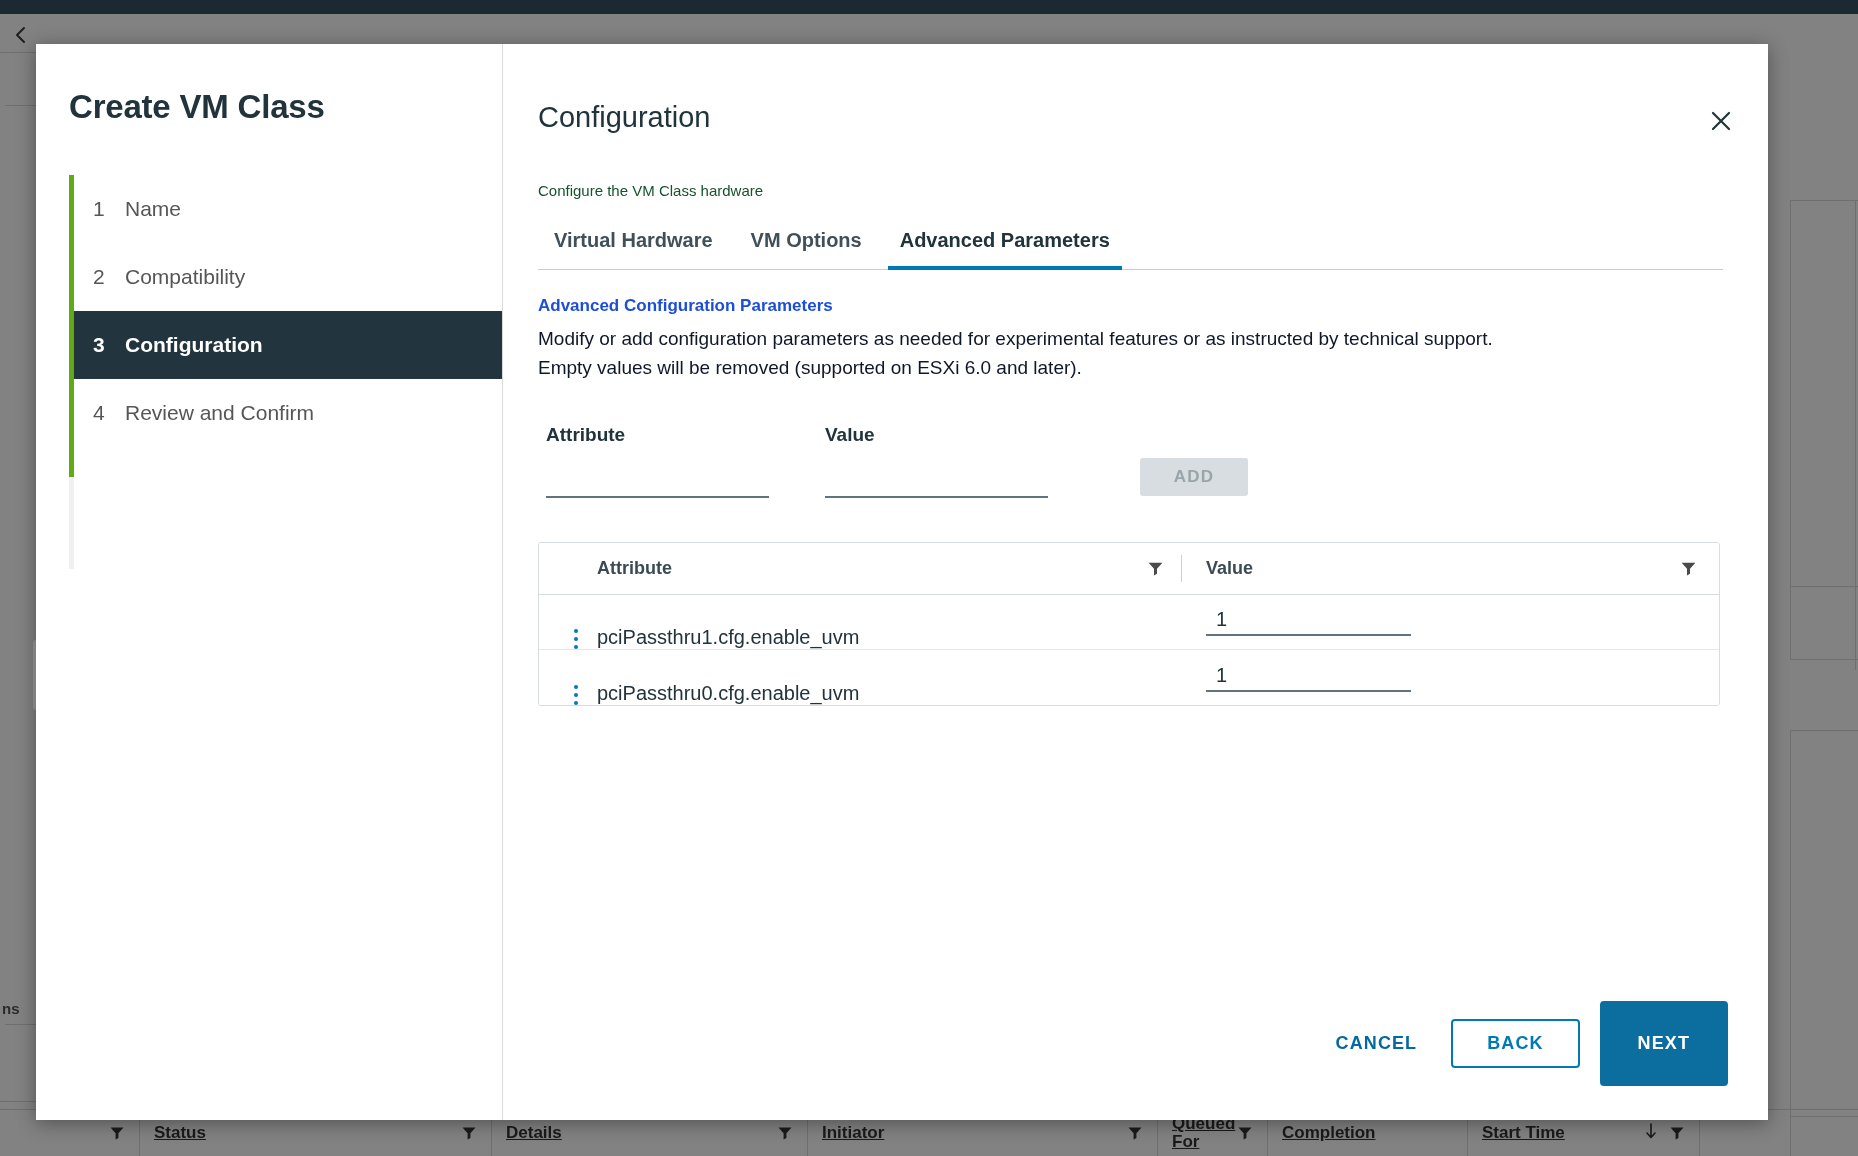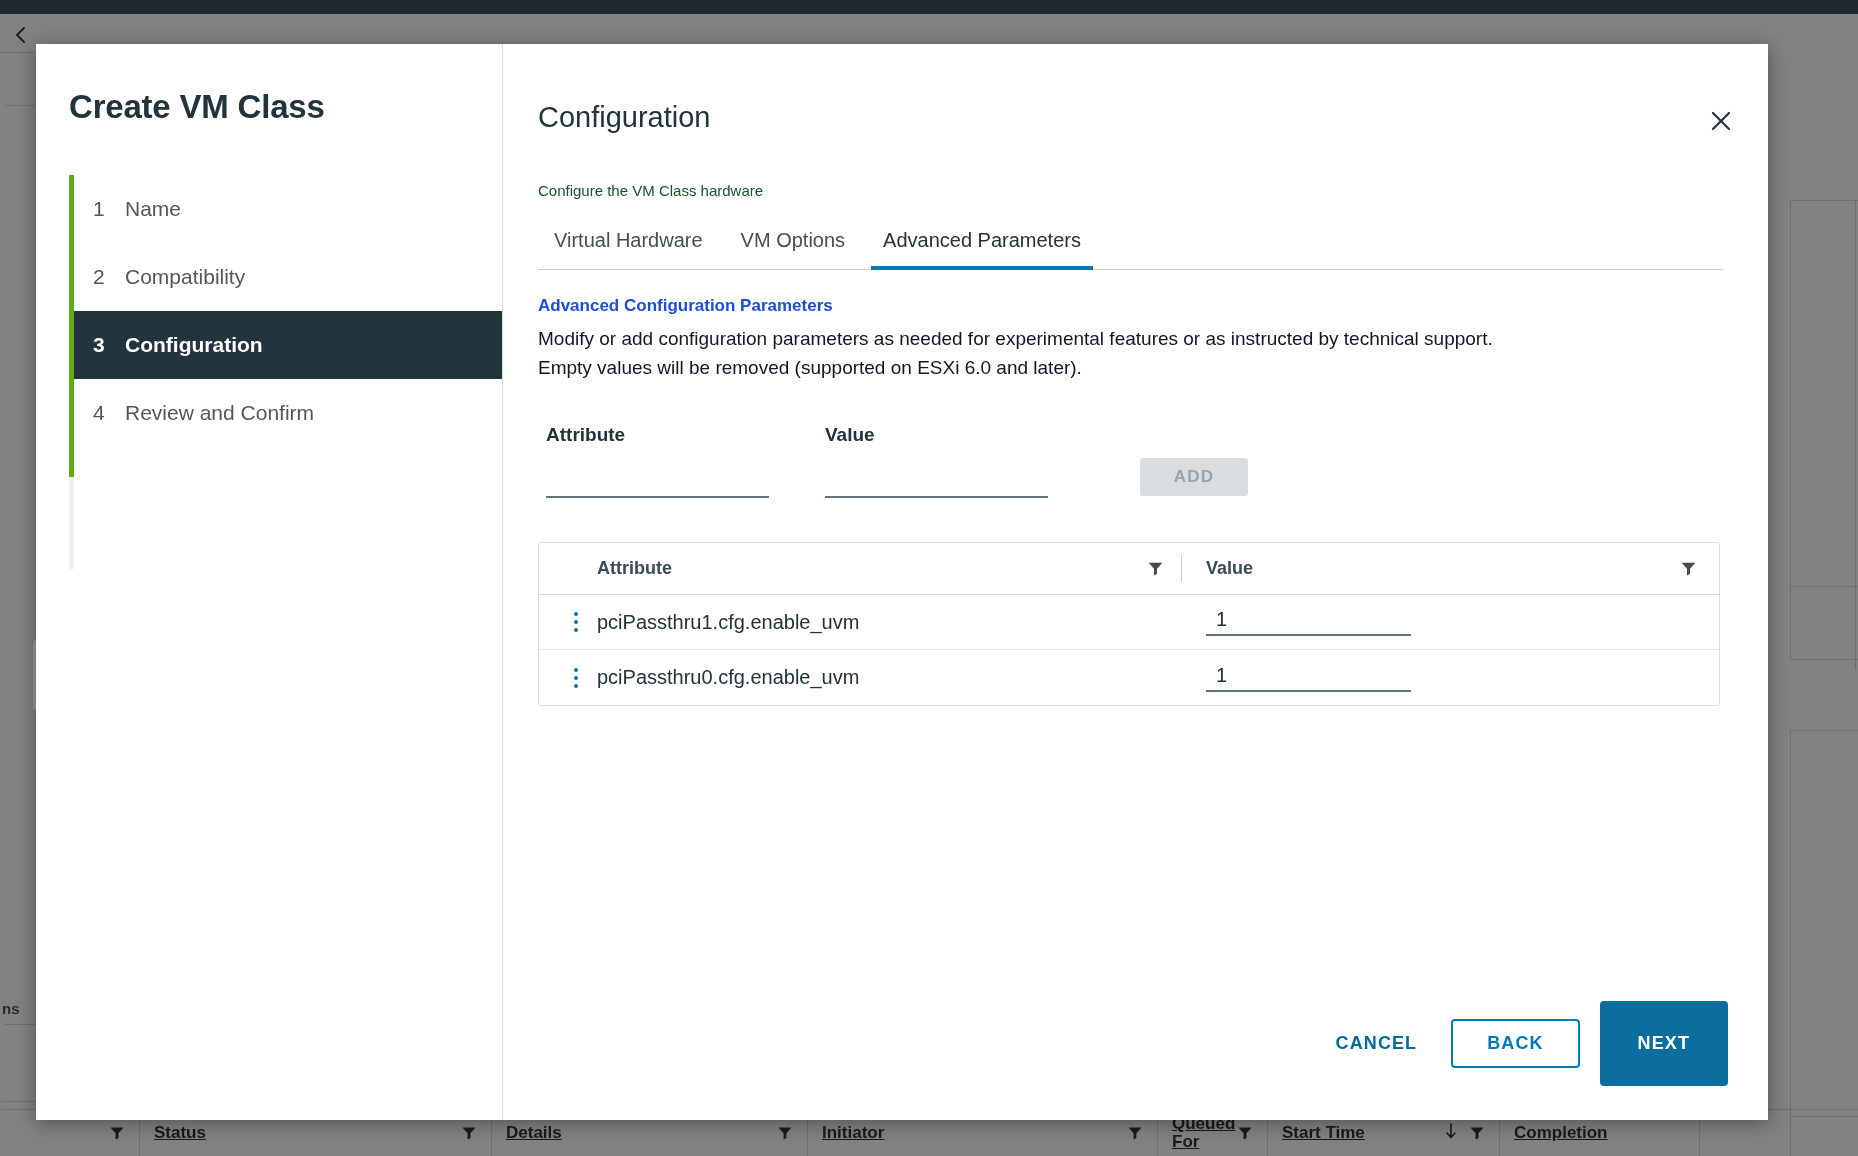--- a/index.html
+++ b/index.html
@@ -215,20 +215,21 @@
     margin-bottom: 24px;
     margin-top: 48px;
   }
 
   .tabs {
     display: flex;
     align-items: flex-start;
     border-bottom: 1px solid #cccccc;
     margin-right: 5px;
     padding-left: 4px;
+    font-weight: bold;
   }
   .tab {
     font-size: 20px;
     color: #40505a;
     padding: 6px 12px 14px 12px;
     margin-right: 14px;
     cursor: pointer;
     border-bottom: 4px solid transparent;
     margin-bottom: -1px;
   }
@@ -353,20 +354,21 @@
     display: flex;
     height: 55px;
     align-items: center;
     border-bottom: 1px solid #e2e7ea;
     background: #fff;
   }
   .pt-row:last-child { border-bottom: none; }
   .pt-row .pt-col-attr::after { display: none; }
   .pt-row .pt-col-attr {
     padding-left: 26px;
+    align-items: flex-end;
   }
   .row-menu {
     width: 22px;
     flex: none;
     display: flex;
     flex-direction: column;
     align-items: center;
     justify-content: center;
     gap: 4px;
     cursor: pointer;
@@ -490,34 +492,34 @@
           </svg>
         </span>
       </div>
       <div class="task-col wrap" style="width: 110px;">
         <span class="col-label">Queued For</span>
         <span class="filter-icon">
           <svg width="16" height="16" viewBox="0 0 16 16" aria-hidden="true">
             <path d="M1.5 2.5 h13 L9.4 8.3 v4.6 l-2.8 1.6 V8.3 z" fill="#1a1a1a"></path>
           </svg>
         </span>
+      </div>
+      <div class="task-col" style="width: 200px;">
+        <span class="col-label">Completion</span>
       </div>
       <div class="task-col" style="width: 232px;">
         <span class="col-label">Start Time</span>
         <span style="margin-right: 10px;"><svg width="16" height="18" viewBox="0 0 16 18" aria-hidden="true">
             <path d="M8 2 V15 M4 11 L8 15.5 L12 11" stroke="#1a1a1a" stroke-width="1.6" fill="none" stroke-linecap="round" stroke-linejoin="round"></path>
           </svg></span>
         <span class="filter-icon">
           <svg width="16" height="16" viewBox="0 0 16 16" aria-hidden="true">
             <path d="M1.5 2.5 h13 L9.4 8.3 v4.6 l-2.8 1.6 V8.3 z" fill="#1a1a1a"></path>
           </svg>
         </span>
-      </div>
-      <div class="task-col" style="width: 200px;">
-        <span class="col-label">Completion</span>
       </div>
     </div>
 </div>
 
 <div class="modal">
 
   <div class="wizard">
     <div class="wizard-title">Create VM Class</div>
     <div class="steps">
       <div class="steps-rail"></div>

